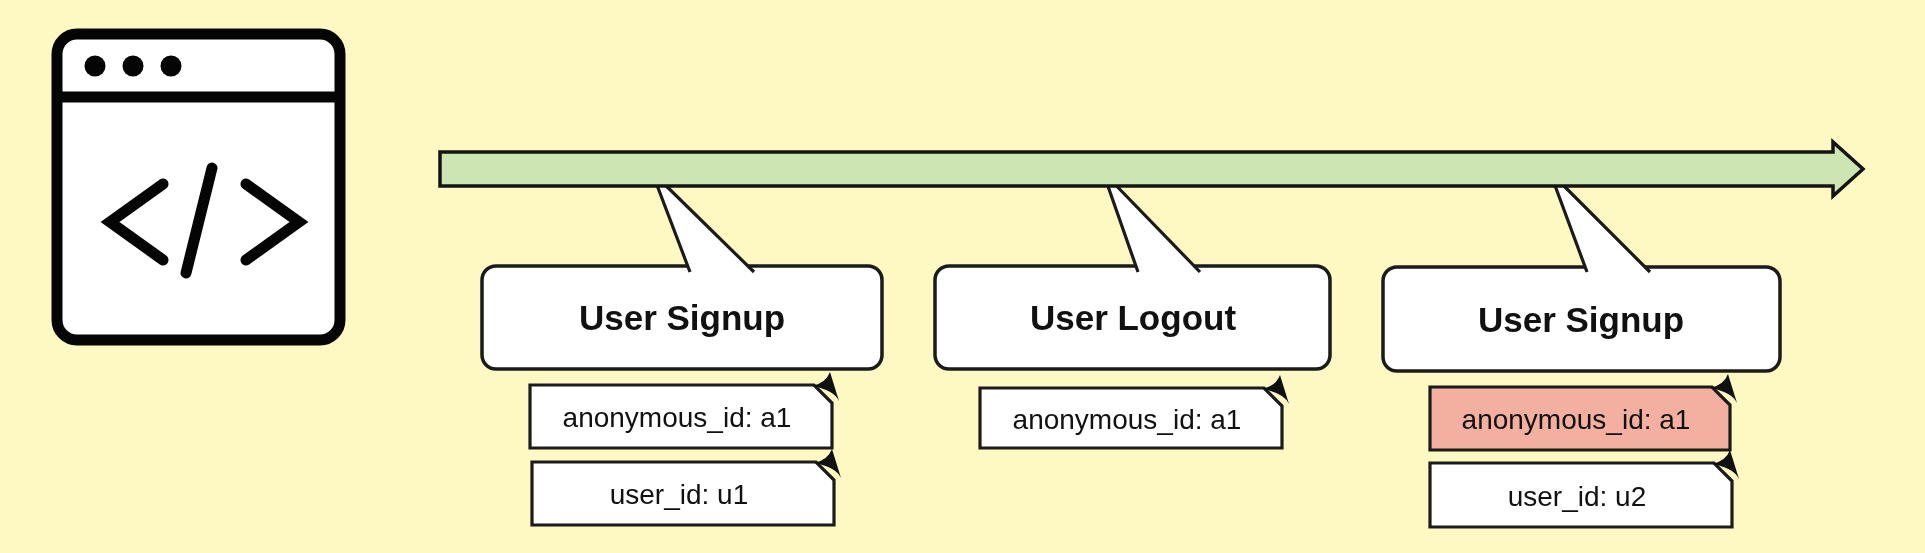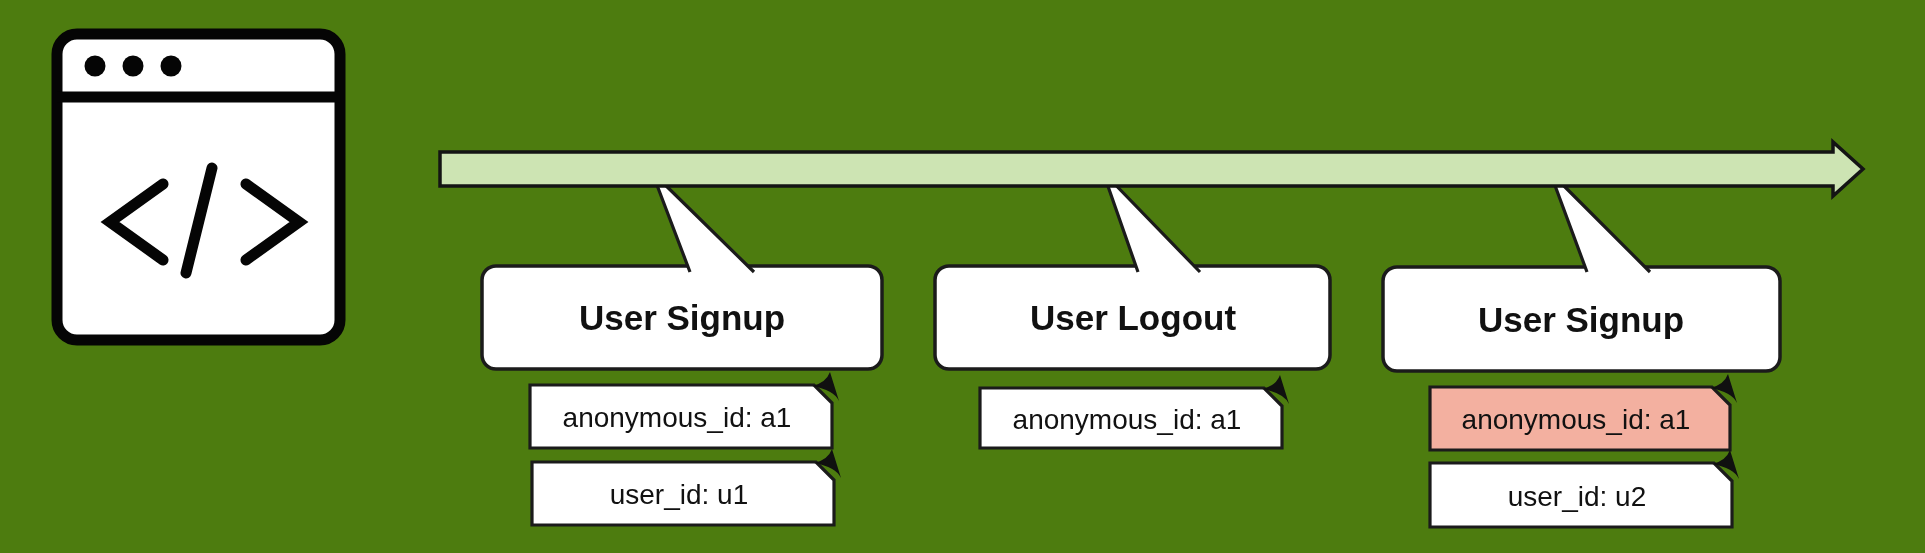--- a/index.html
+++ b/index.html
@@ -1,20 +1,20 @@
 <!DOCTYPE html>
 <html><head>
 <meta charset="utf-8">
 <style>
   html, body { margin: 0; padding: 0; background: #ffffff; }
   .canvas {
     position: relative;
     width: 1925px;
     height: 553px;
-    background: #4d7c0f;
+    background: #fef9c3;
     font-family: "Liberation Sans", sans-serif;
     overflow: hidden;
   }
   svg { position: absolute; left: 0; top: 0; }
   text { font-family: "Liberation Sans", sans-serif; fill: #111111; }
   .event-label { font-size: 35px; font-weight: bold; }
   .note-label  { font-size: 28px; font-weight: normal; }
 </style>
 </head>
 <body>

